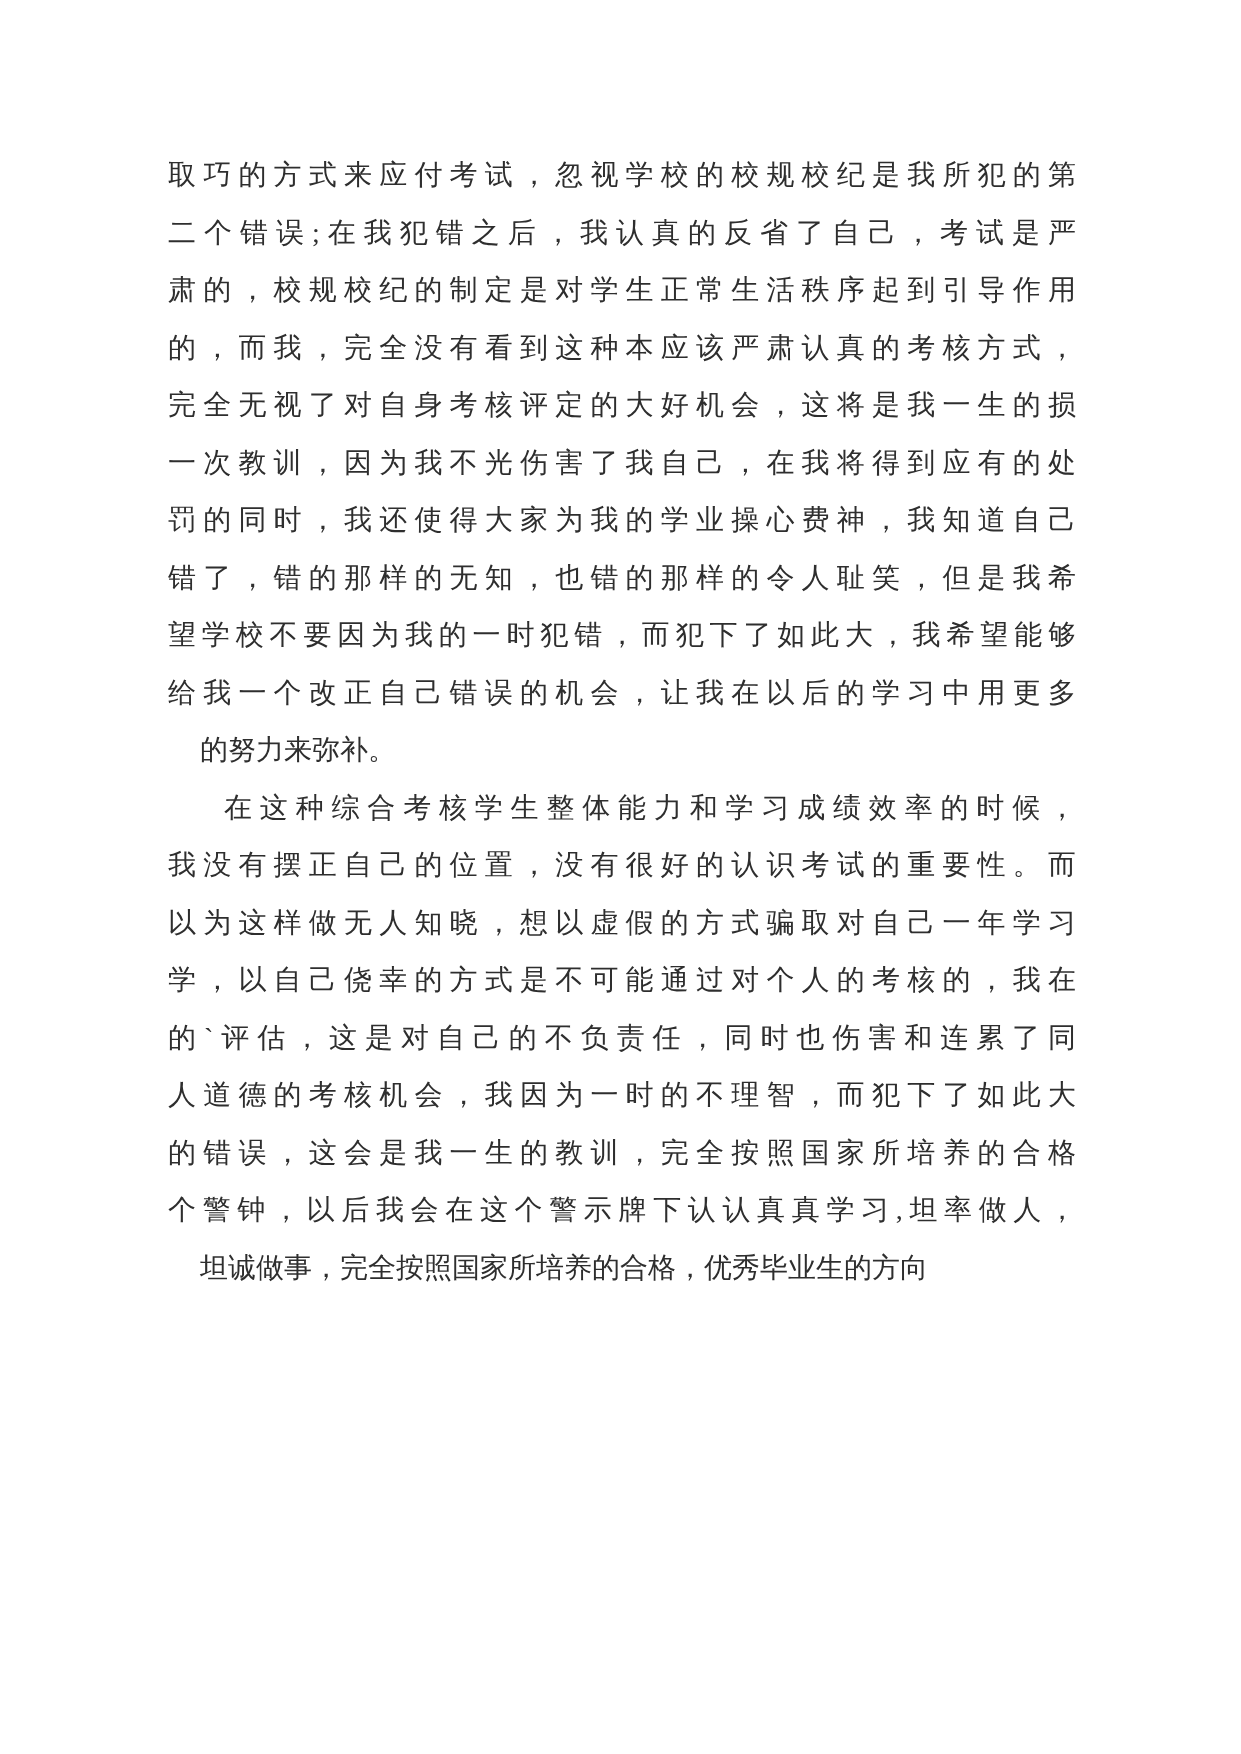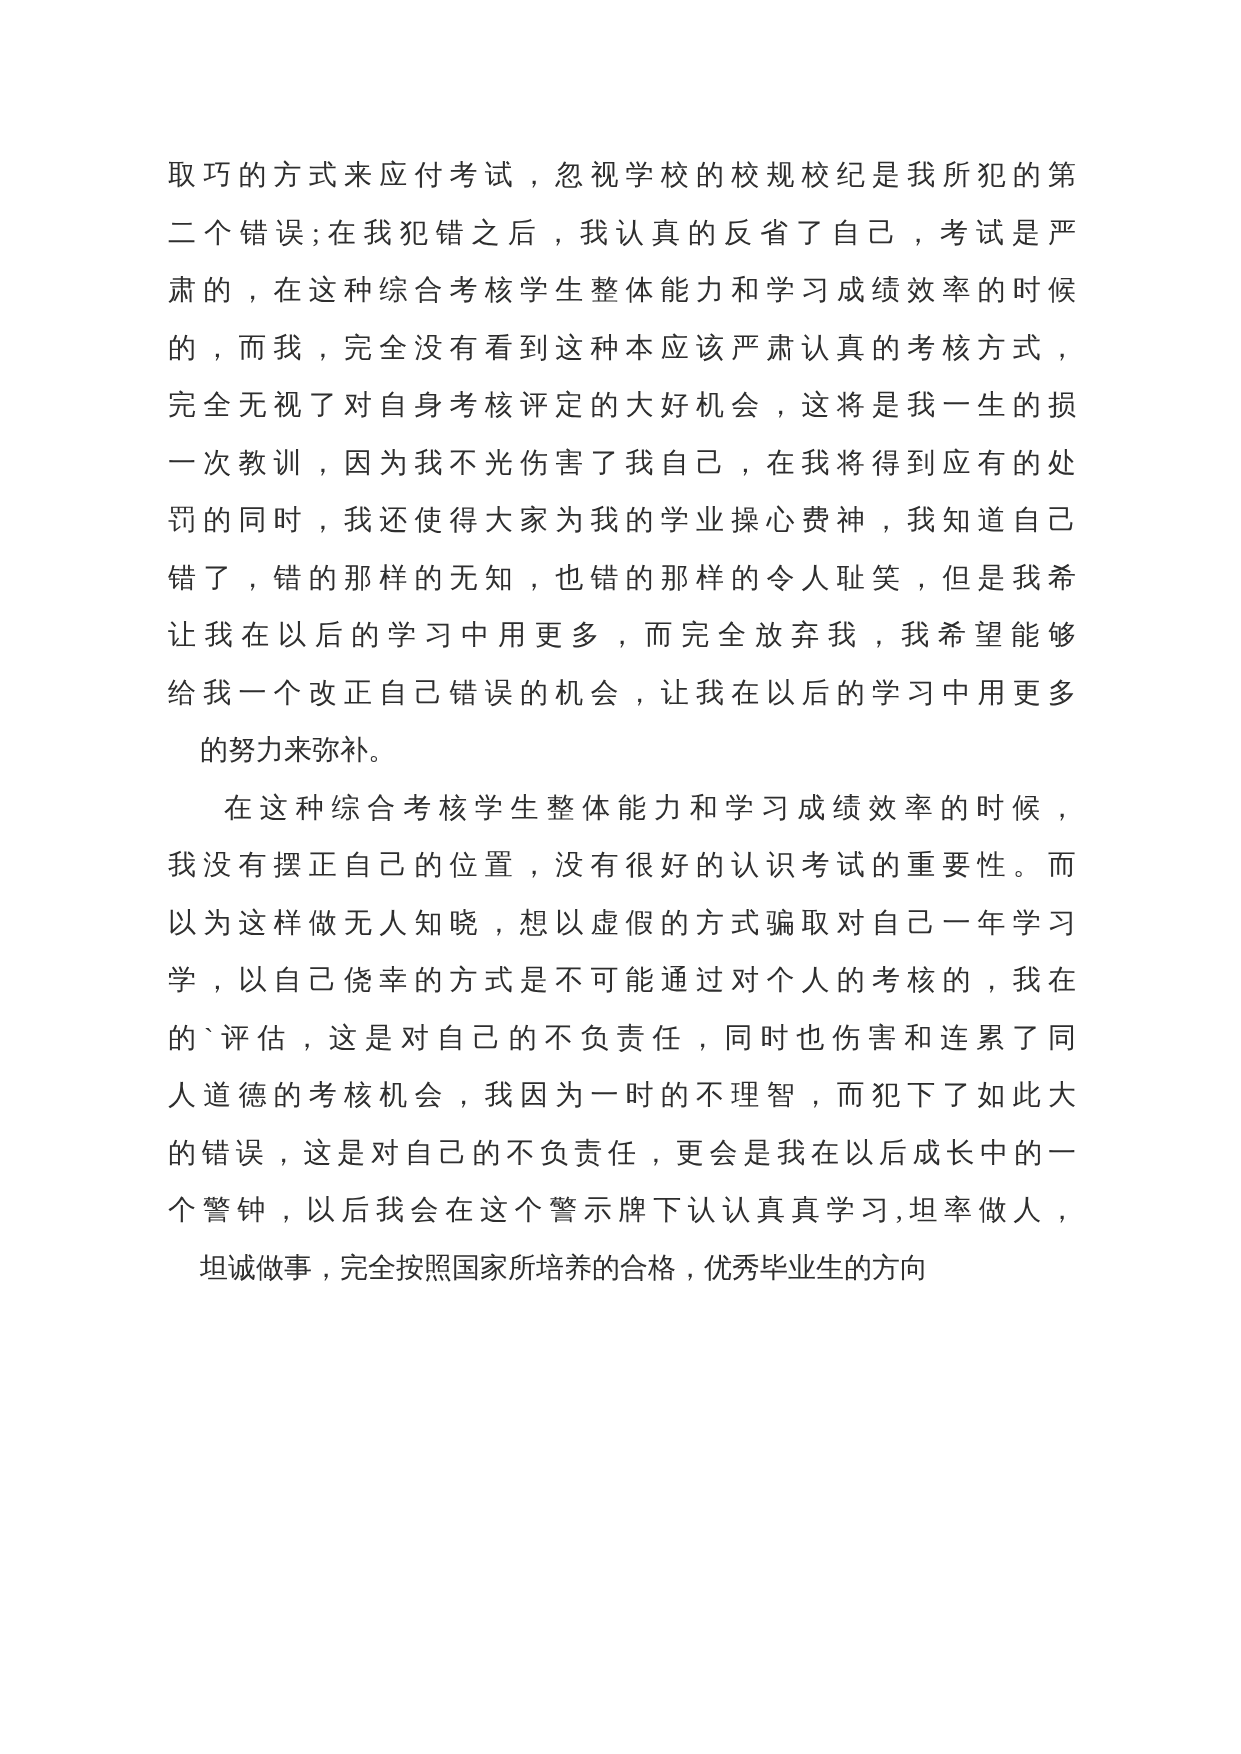--- a/index.html
+++ b/index.html
@@ -45,38 +45,38 @@
 </style>
 </head>
 <body>
 
 <div class="page">
   <div class="text-block">
 
     <div class="para">
         <div class="line">取巧的方式来应付考试，忽视学校的校规校纪是我所犯的第</div>
         <div class="line">二个错误;在我犯错之后，我认真的反省了自己，考试是严</div>
-        <div class="line">肃的，在这种综合考核学生整体能力和学习成绩效率的时候</div>
+        <div class="line">肃的，校规校纪的制定是对学生正常生活秩序起到引导作用</div>
         <div class="line">的，而我，完全没有看到这种本应该严肃认真的考核方式，</div>
         <div class="line">完全无视了对自身考核评定的大好机会，这将是我一生的损</div>
         <div class="line">一次教训，因为我不光伤害了我自己，在我将得到应有的处</div>
         <div class="line">罚的同时，我还使得大家为我的学业操心费神，我知道自己</div>
         <div class="line">错了，错的那样的无知，也错的那样的令人耻笑，但是我希</div>
-        <div class="line">让我在以后的学习中用更多，而完全放弃我，我希望能够</div>
+        <div class="line">望学校不要因为我的一时犯错，而犯下了如此大，我希望能够</div>
         <div class="line">给我一个改正自己错误的机会，让我在以后的学习中用更多</div>
         <div class="line last">的努力来弥补。</div>
       </div>
 
 
     <div class="para indent-first">
         <div class="line">在这种综合考核学生整体能力和学习成绩效率的时候，</div>
         <div class="line">我没有摆正自己的位置，没有很好的认识考试的重要性。而</div>
         <div class="line">以为这样做无人知晓，想以虚假的方式骗取对自己一年学习</div>
         <div class="line">学，以自己侥幸的方式是不可能通过对个人的考核的，我在</div>
         <div class="line">的`评估，这是对自己的不负责任，同时也伤害和连累了同</div>
         <div class="line">人道德的考核机会，我因为一时的不理智，而犯下了如此大</div>
-        <div class="line">的错误，这是对自己的不负责任，更会是我在以后成长中的一</div>
+        <div class="line">的错误，这会是我一生的教训，完全按照国家所培养的合格</div>
         <div class="line">个警钟，以后我会在这个警示牌下认认真真学习,坦率做人，</div>
         <div class="line last">坦诚做事，完全按照国家所培养的合格，优秀毕业生的方向</div>
       </div>
 
   </div>
 </div>
 
 </body></html>

